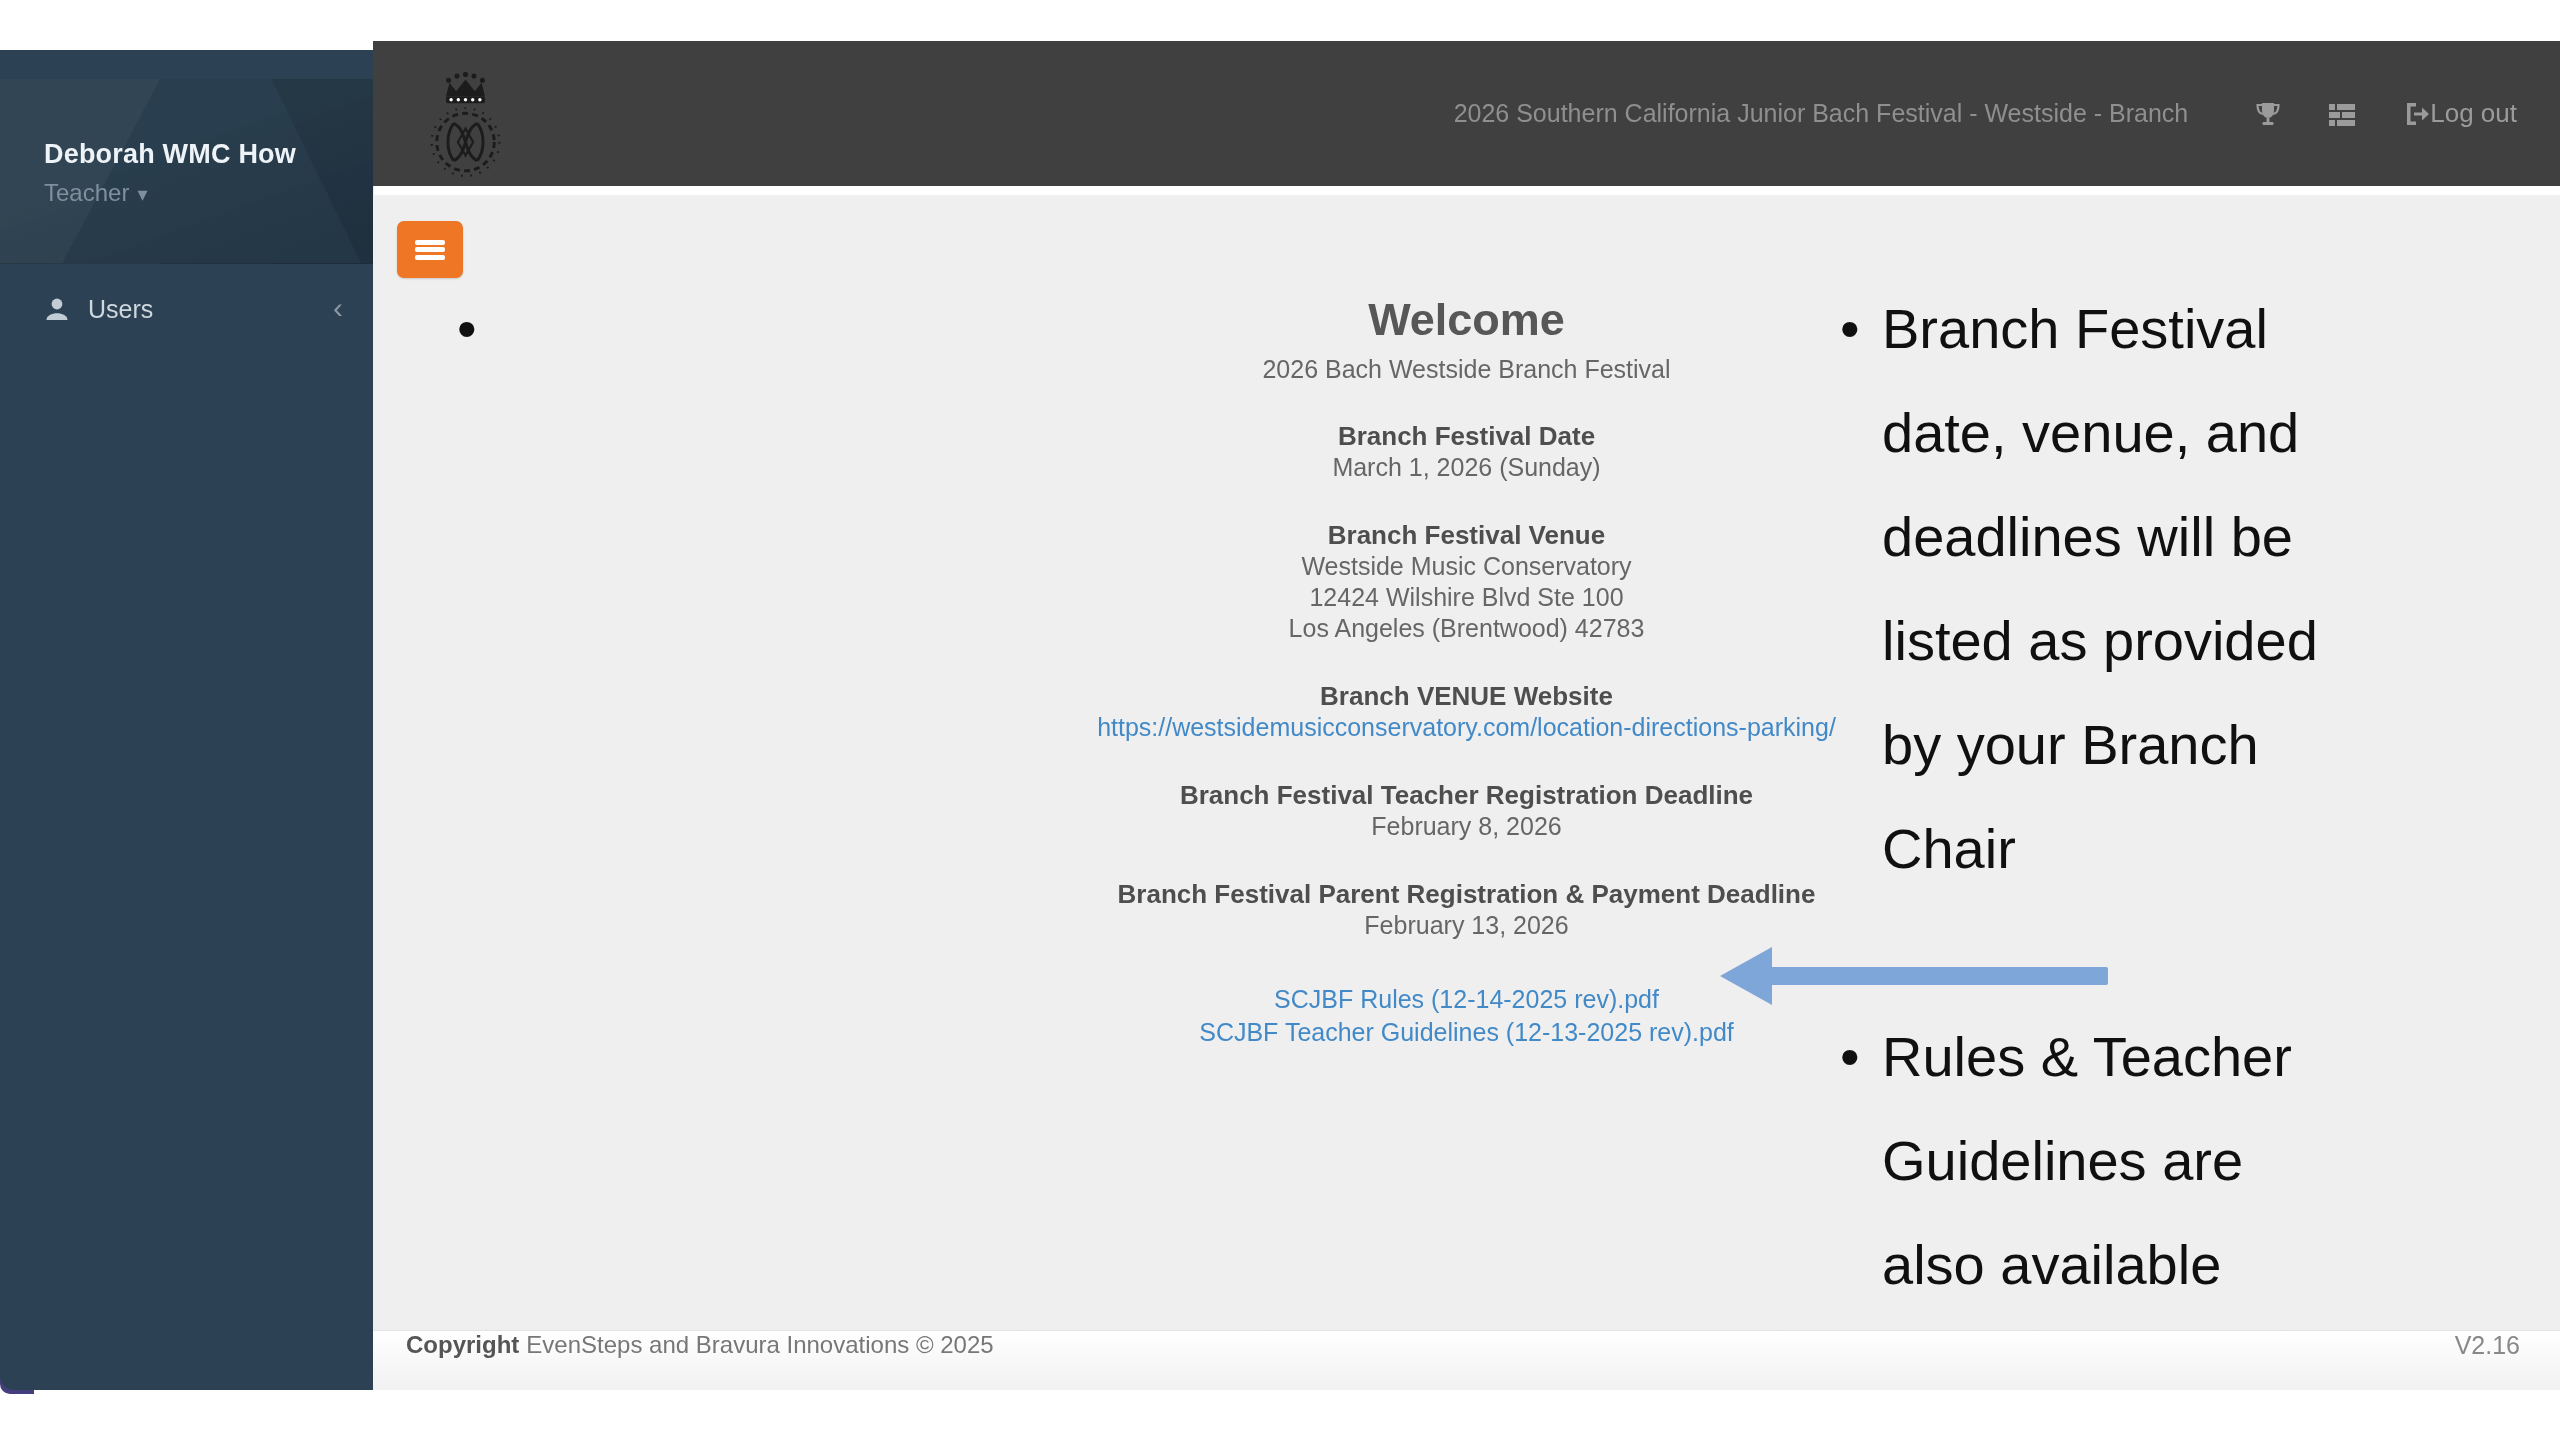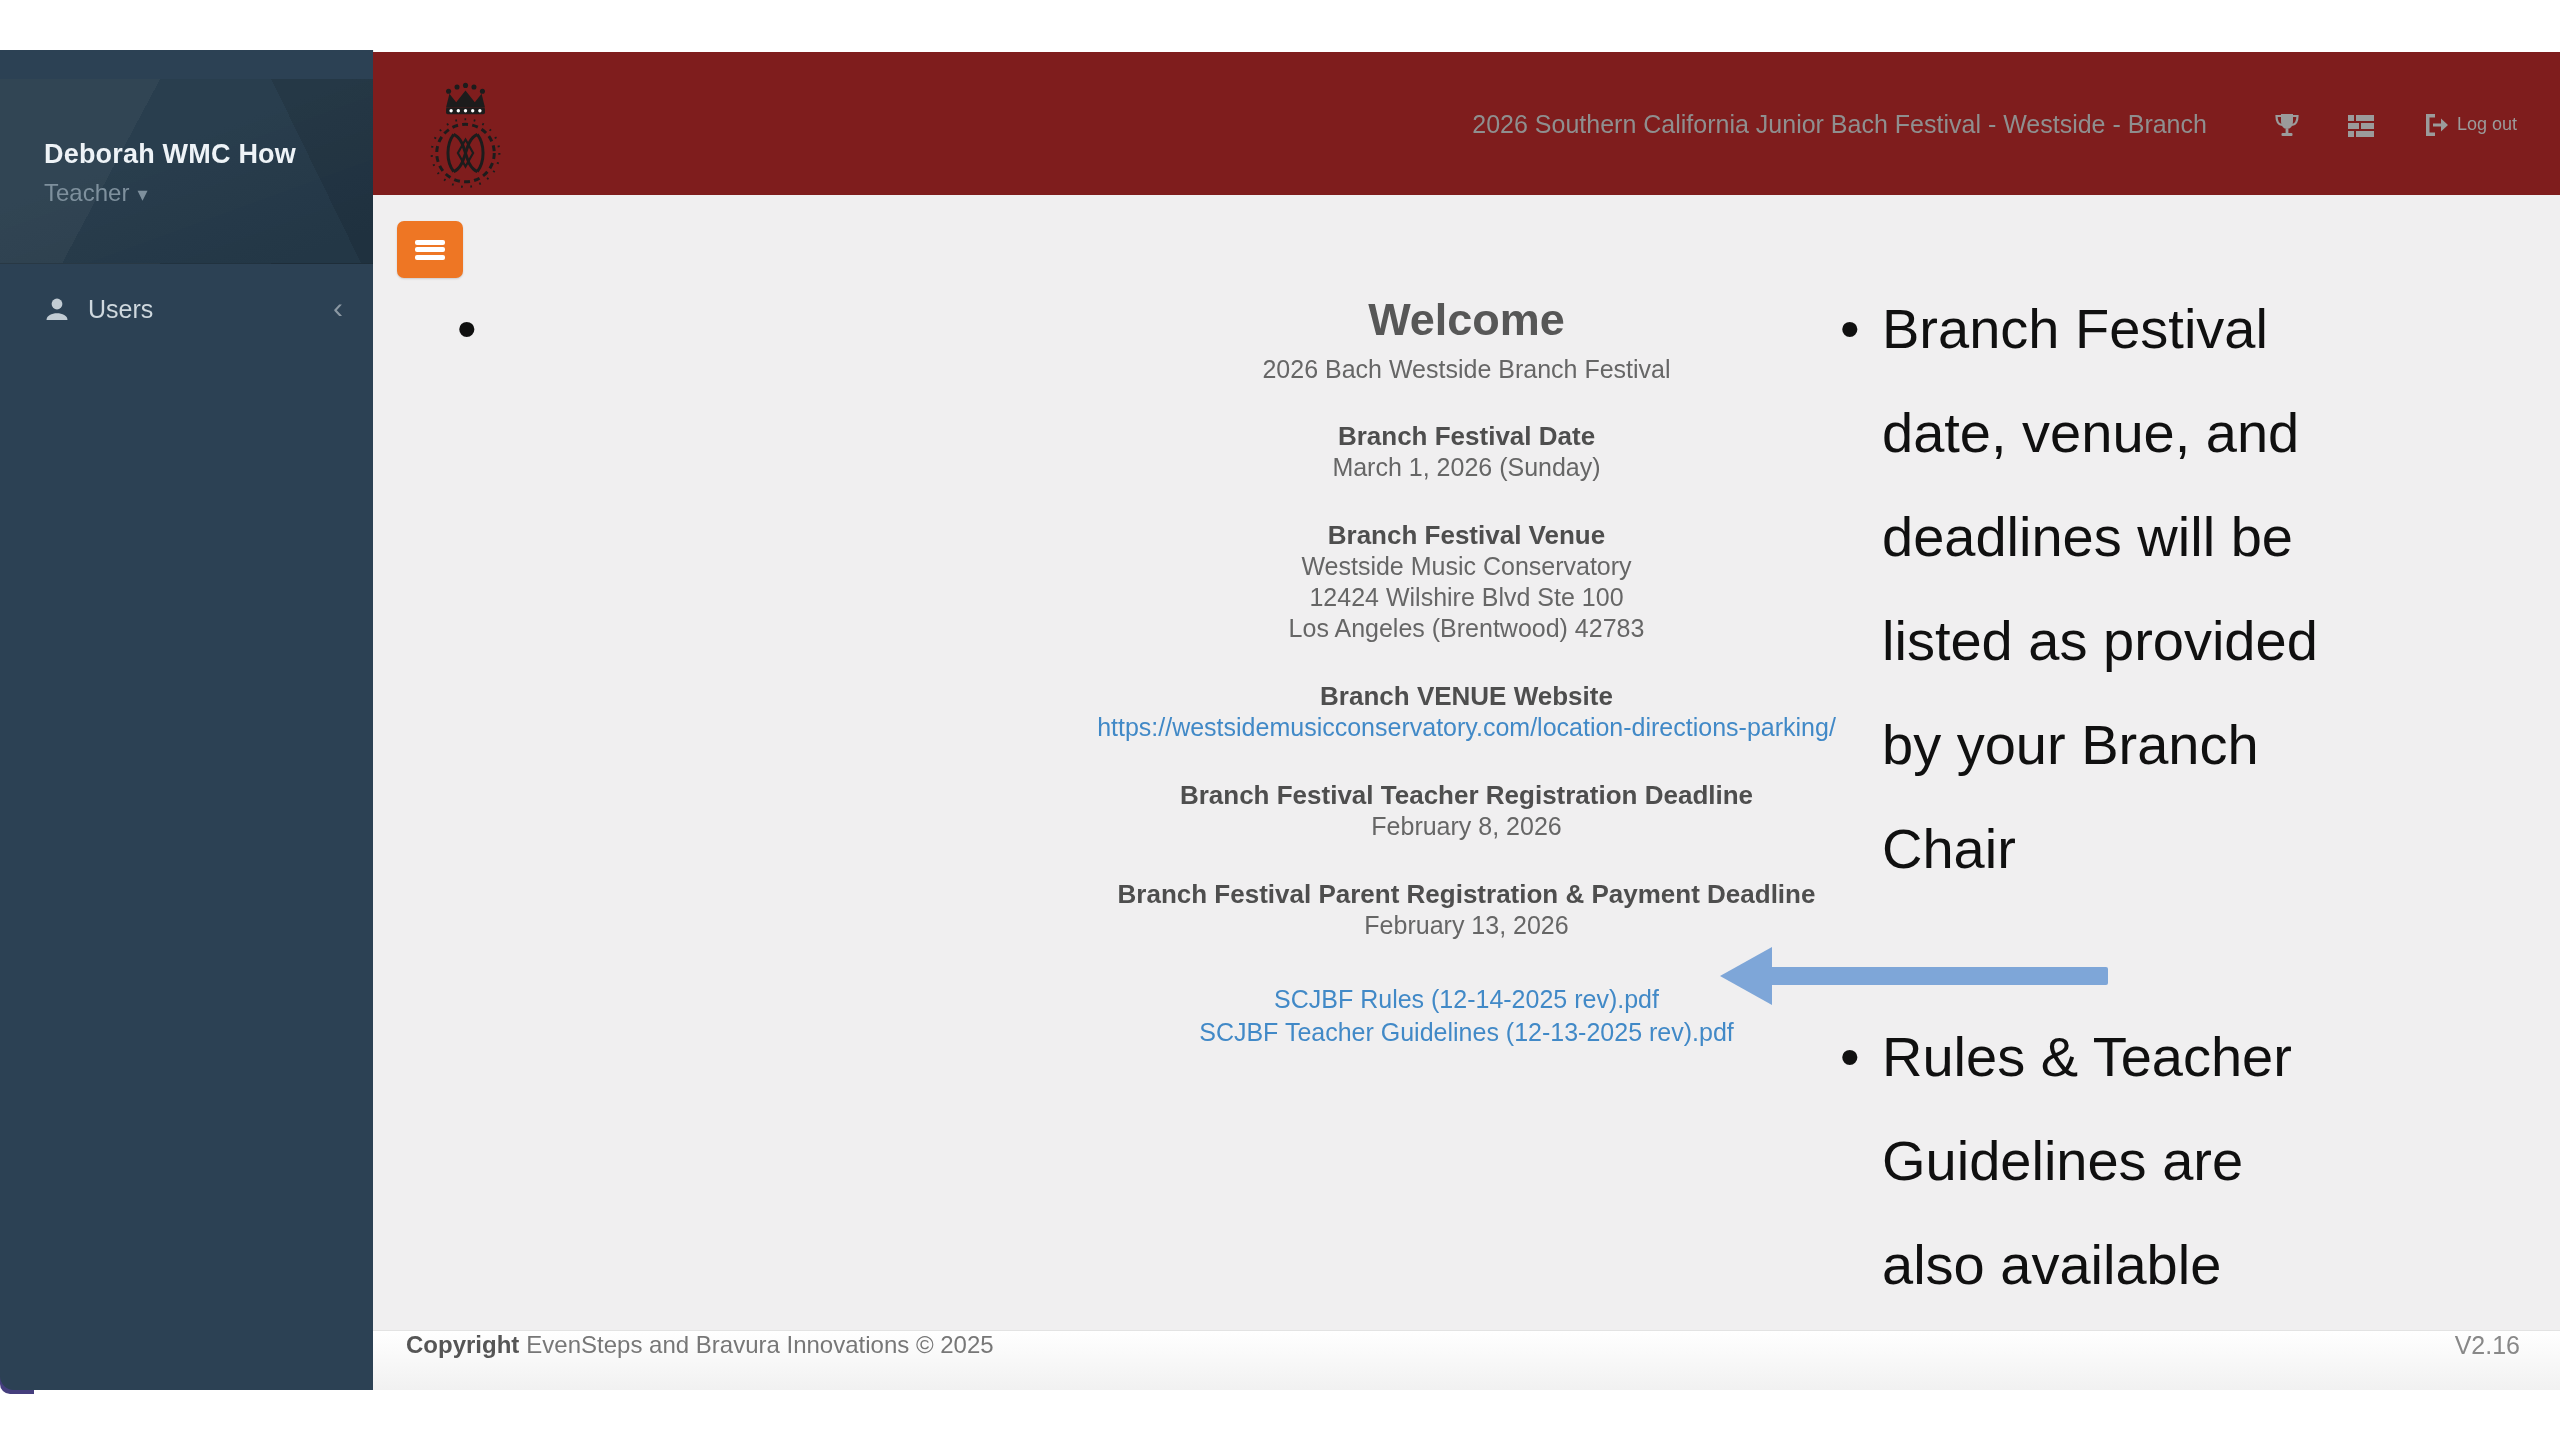--- a/index.html
+++ b/index.html
@@ -40,32 +40,32 @@
     position:relative;margin-top:18px;height:54px;display:flex;align-items:center;
     cursor:pointer;color:#cfd8de;font-size:25px;
   }
   .nav-item .nav-icon{margin-left:44px;margin-right:18px;display:flex;}
   .nav-item .chev{
     position:absolute;right:30px;top:50%;transform:translateY(-54%);
     font-size:30px;color:#8b98a3;
   }
   
   .header{
-    position:absolute;left:373px;top:52px;width:2187px;height:145px;background:#7f1d1d;
+    position:absolute;left:373px;top:41px;width:2187px;height:145px;background:#404040;
   }
   .logo{position:absolute;left:50px;top:30px;}
   .header-right{
     position:absolute;right:43px;top:0;height:145px;
     display:flex;align-items:center;
   }
   .fest-title{font-size:25px;color:#8f8f8f;margin-right:66px;}
   .hicon{display:flex;align-items:center;cursor:pointer;}
   .hicon + .hicon{margin-left:46px;}
   .logout{display:flex;align-items:center;margin-left:46px;cursor:pointer;}
-  .logout span{font-size:18px;color:#9b9b9b;margin-left:8px;}
+  .logout span{font-size:26px;color:#9b9b9b;margin-left:0;}
   
   .main{
     position:absolute;left:373px;top:195px;width:2187px;height:1135px;
     background:#f0eff0;
   }
   .menu-btn{
     position:absolute;left:24px;top:26px;width:66px;height:57px;border:none;
     background:#ee7624;border-radius:7px;cursor:pointer;
     display:flex;flex-direction:column;align-items:center;justify-content:center;
     box-shadow:0 1px 2px rgba(0,0,0,.15);

